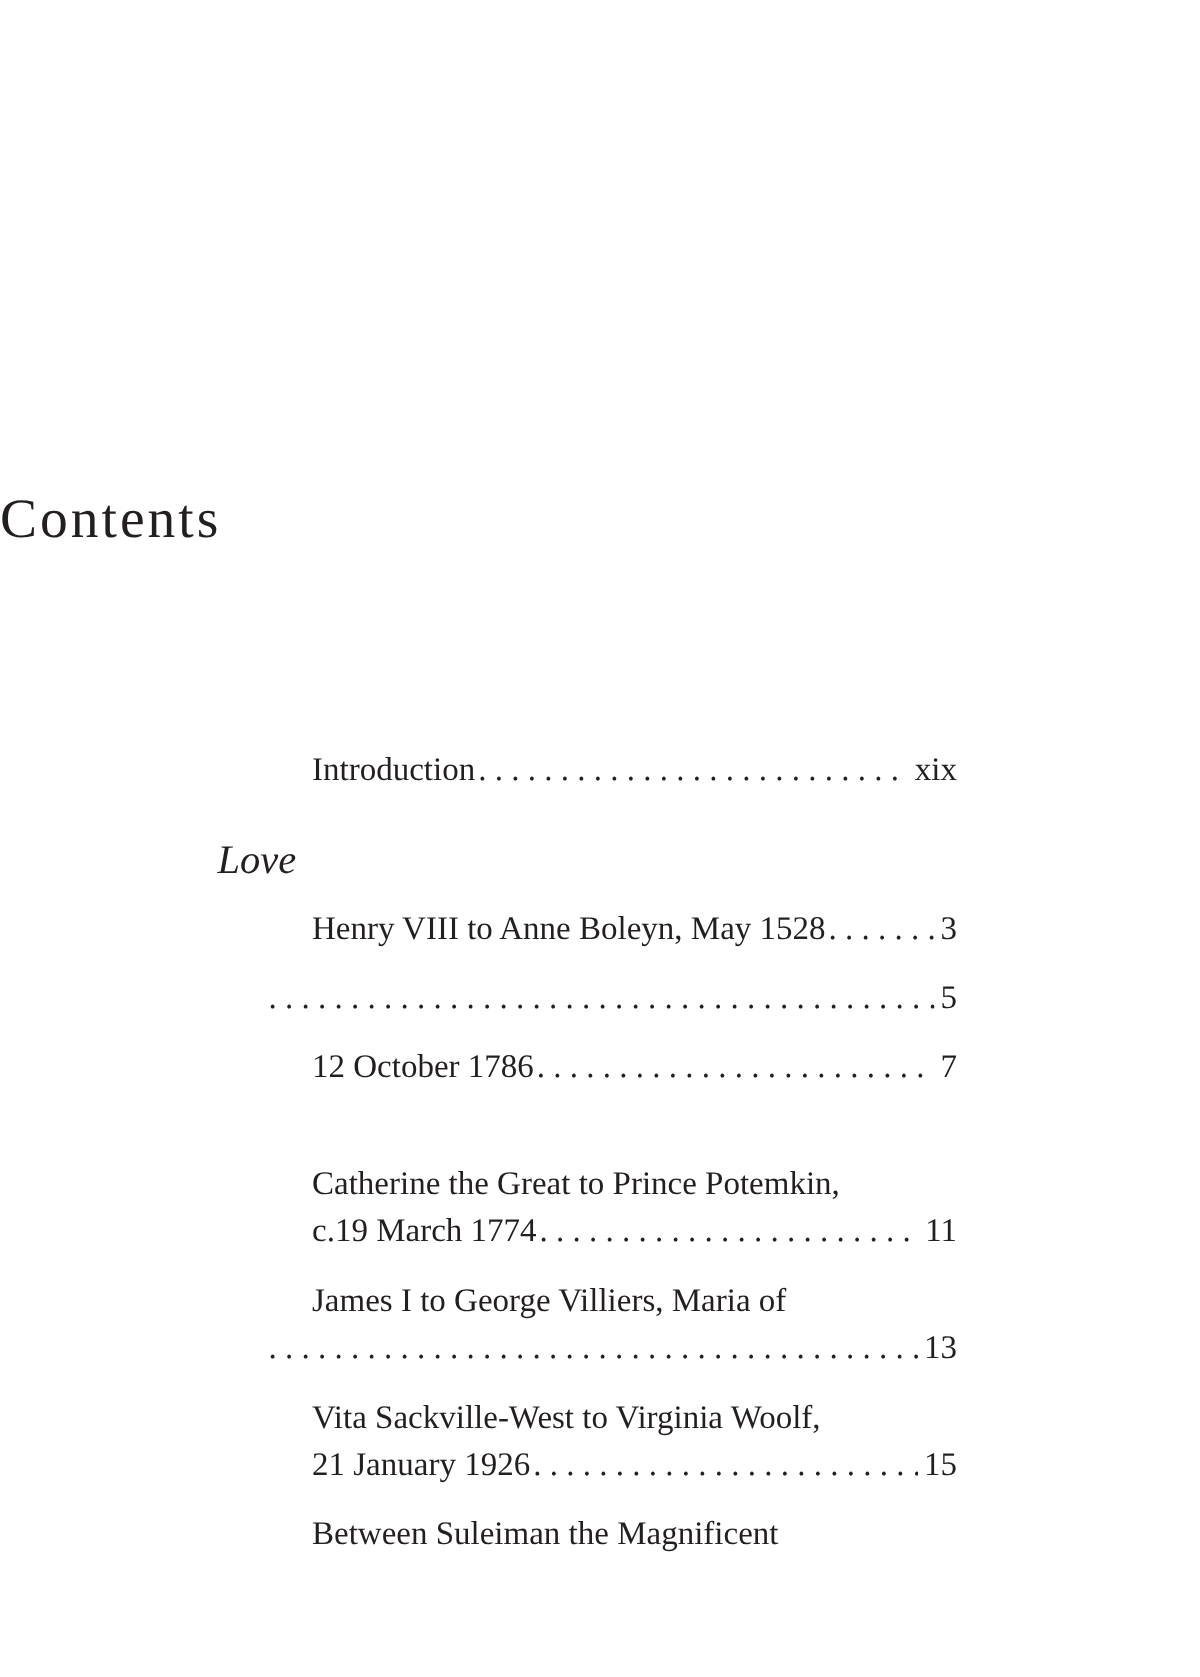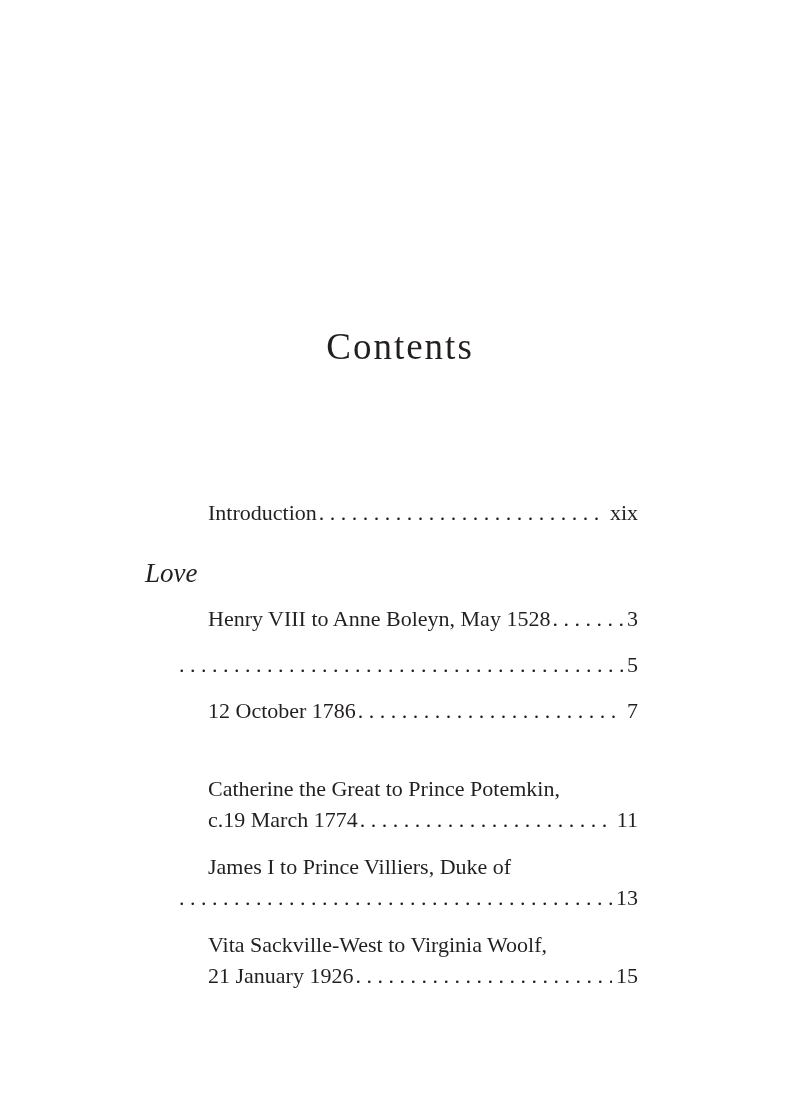--- a/index.html
+++ b/index.html
@@ -3,21 +3,21 @@
   <meta charset="utf-8">
   <style>
     html, body { margin: 0; padding: 0; background: #ffffff; }
     body {
       width: 800px; height: 1118px; position: relative; overflow: hidden;
       font-family: "Liberation Serif", "DejaVu Serif", serif;
       color: #231f20;
     }
     .title {
       position: absolute; left: 0; width: 800px; top: 300px;
-      text-align: center; font-size: 37px; letter-spacing: 2px;
+      text-align: left; font-size: 37px; letter-spacing: 2px;
       font-weight: normal;
     }
     .section {
       position: absolute; left: 145px; top: 558px;
       font-size: 27px; font-style: italic;
     }
     .entry {
       position: absolute; left: 177px; width: 461px;
       font-size: 22px; line-height: 31px;
     }
@@ -77,33 +77,36 @@
   </div>
   <div class="line">
     <span class="txt">c.19 March 1774</span>
     <span class="dots"></span>
     <span class="pg">11</span>
   </div>
 </div>
 
 <div class="entry" style="top:851px;">
   <div class="line">
-    <span class="txt">James I to Prince Villiers, Duke of</span>
+    <span class="txt">James I to George Villiers, Maria of</span>
   </div>
   <div class="line">
     <span class="dots"></span>
     <span class="pg">13</span>
   </div>
 </div>
 
 <div class="entry" style="top:929px;">
   <div class="line">
     <span class="txt">Vita Sackville-West to Virginia Woolf,</span>
   </div>
   <div class="line">
     <span class="txt">21 January 1926</span>
     <span class="dots"></span>
     <span class="pg">15</span>
   </div>
 </div>
 
 <div class="entry" style="top:1006px;">
+  <div class="line">
+    <span class="txt">Between Suleiman the Magnificent</span>
+  </div>
 </div>
 
 </body></html>

